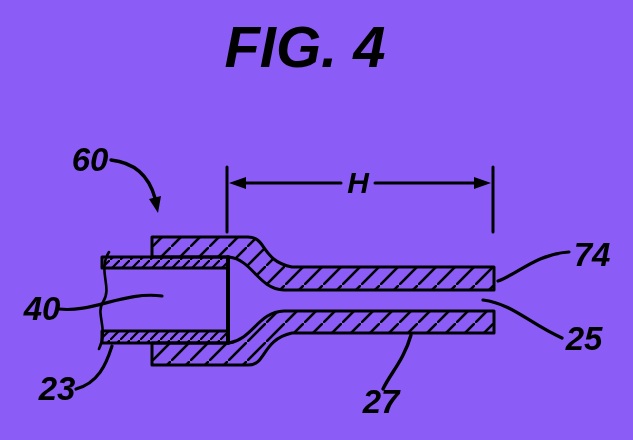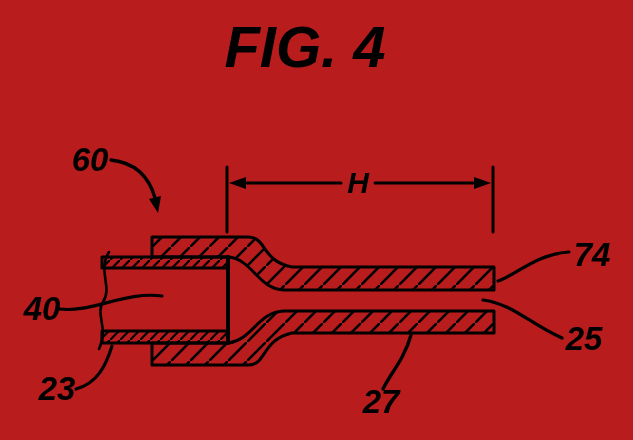--- a/index.html
+++ b/index.html
@@ -3,21 +3,21 @@
 <meta charset="utf-8">
 <style>
   html, body {
     margin: 0;
     padding: 0;
     background: #ffffff;
   }
   .figure-wrap {
     width: 633px;
     height: 440px;
-    background: #b91c1c;
+    background: #8b5cf6;
     position: relative;
     overflow: hidden;
   }
   svg { display: block; }
   .t-title {
     font-family: "Liberation Sans", sans-serif;
     font-style: italic;
     font-weight: 700;
     font-size: 58px;
     fill: #000000;

